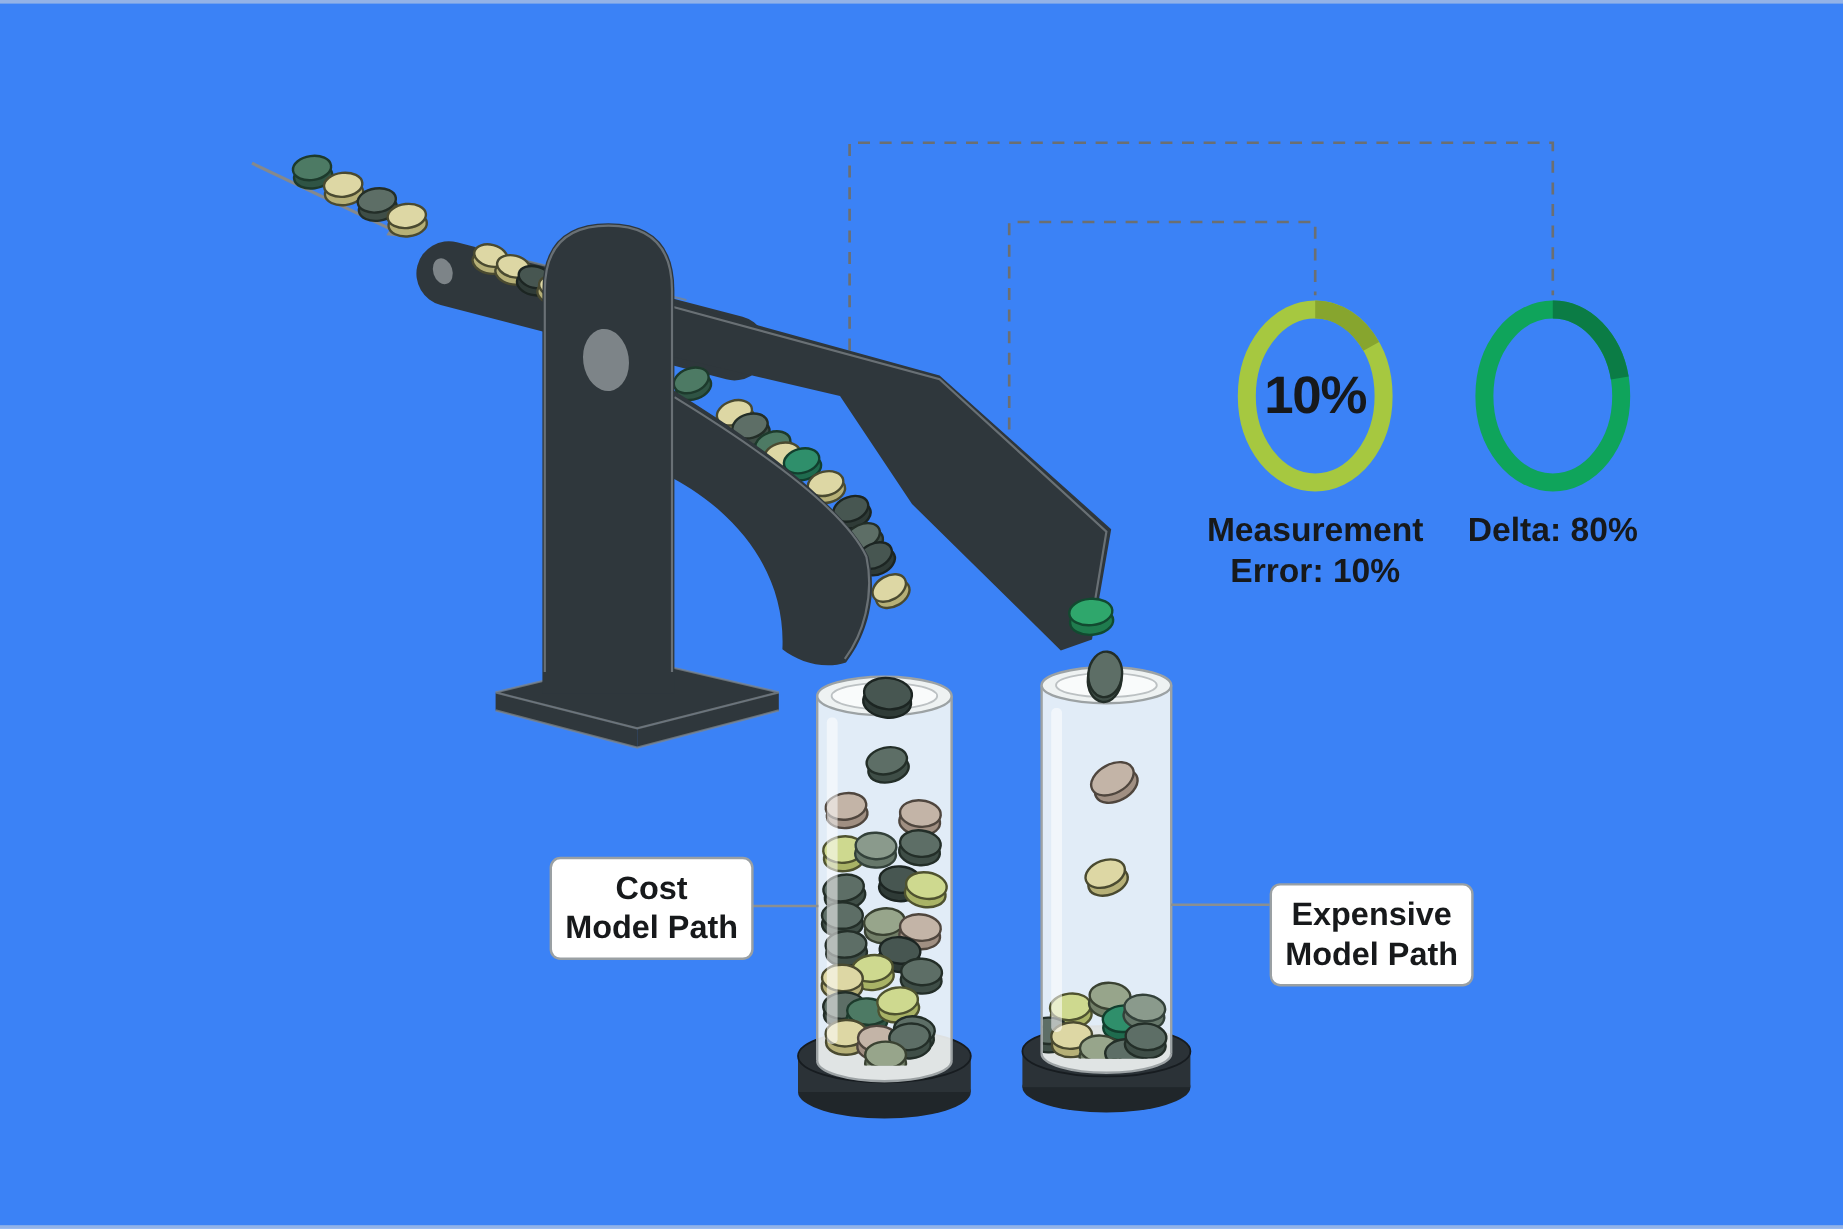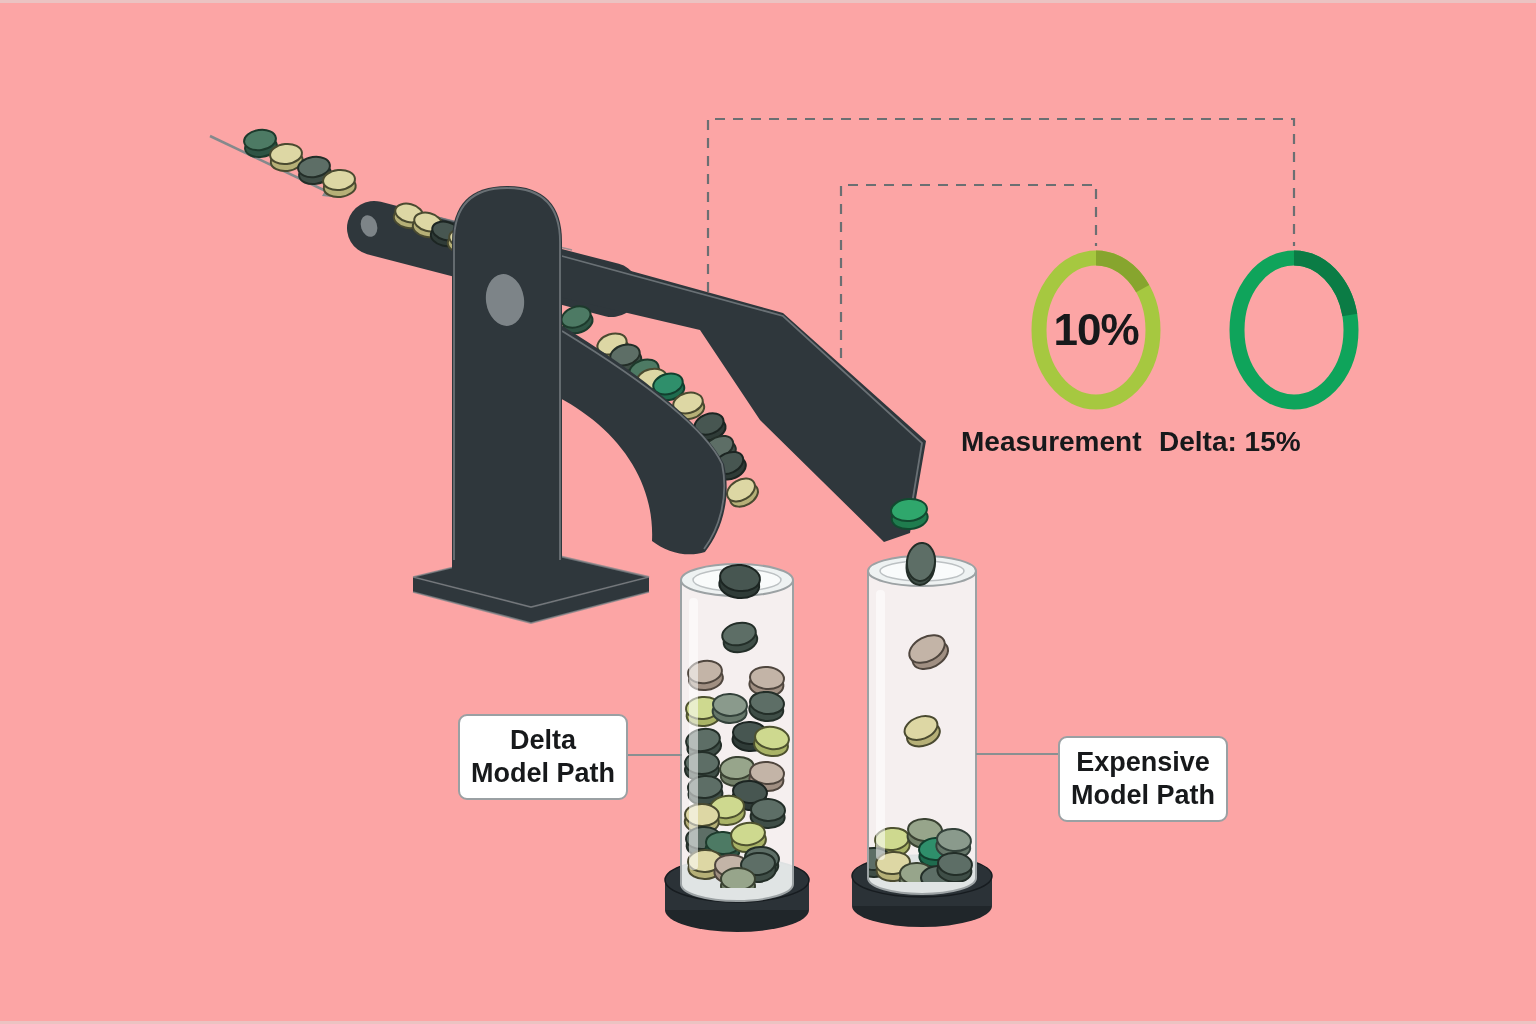--- a/index.html
+++ b/index.html
@@ -1,31 +1,31 @@
 <!DOCTYPE html>
 <html style="--machine: #2f373c; --edge: #7d8488; --glass-fill: #f4f7f7; --glass-stroke: #9ca2a4; --base: #2b3237; --base-dark: #20262a; --dash: #6b6f72; --arrow: #85898c; --ink: #17191b;"><head>
 <meta charset="utf-8">
 <style>
   :root{
     --machine:#2f373c; --edge:#7d8488; --ink:#17191b;
     --glass-fill:#f4f7f7; --glass-stroke:#9ca2a4; --base:#2b3237; --base-dark:#20262a;
     --dash:#6b6f72; --arrow:#85898c;
   }
   html,body{margin:0;padding:0;background:#ffffff;}
-  #stage{position:relative;width:1536px;height:1024px;background:#fca5a5;overflow:hidden;
+  #stage{position:relative;width:1536px;height:1024px;background:#3b82f6;overflow:hidden;
          font-family:"Liberation Sans","DejaVu Sans",sans-serif;}
   .strip{position:absolute;left:0;width:100%;background:#dddddb;opacity:.55;}
   #stage svg{position:absolute;left:0;top:0;}
   .machine-fill{fill:var(--machine);}
   .machine-edge{fill:none;stroke:var(--edge);stroke-width:1.8;opacity:.75;}
   .glassbody{fill:var(--glass-fill);fill-opacity:.9;}
   .glassline{stroke:var(--glass-stroke);stroke-width:2;fill:none;}
   .overlay{position:absolute;color:var(--ink);}
   .donut-value{width:140px;text-align:center;font-size:44px;font-weight:800;letter-spacing:-1px;}
-  .donut-caption{width:270px;text-align:left;font-size:28px;font-weight:800;line-height:34px;}
+  .donut-caption{width:270px;text-align:center;font-size:28px;font-weight:800;line-height:34px;}
   .path-box{width:166px;height:82px;background:#ffffff;border:2px solid #9aa0a3;border-radius:9px;
             display:flex;flex-direction:column;align-items:center;justify-content:center;
             font-size:27px;font-weight:800;line-height:33px;color:var(--ink);}
 </style>
 </head>
 <body>
 
 <div id="stage">
   <div class="strip" style="top:0;height:3px"></div>
   <div class="strip" style="bottom:0;height:3px"></div>
@@ -380,26 +380,27 @@
     <g id="donut-1">
         <ellipse cx="1294" cy="330" rx="57" ry="72" fill="none" stroke="#0fa45b" stroke-width="15"></ellipse>
         <path d="M 1294,258 A 57,72 0 0 1 1349.8,315.0" fill="none" stroke="#0b7c45" stroke-width="15"></path>
       </g>
   </svg>
 
   <div class="overlay donut-value" style="left:1026px;top:305px">10%</div>
 
   <div class="overlay donut-caption" style="left:961px;top:425px">
     <div>Measurement</div>
+    <div>Error: 10%</div>
   </div>
   <div class="overlay donut-caption" style="left:1159px;top:425px">
-    <div>Delta: 15%</div>
+    <div>Delta: 80%</div>
   </div>
 
   <div class="overlay path-box" style="left:458px;top:714px">
-    <div>Delta</div>
+    <div>Cost</div>
     <div>Model Path</div>
   </div>
   <div class="overlay path-box" style="left:1058px;top:736px">
     <div>Expensive</div>
     <div>Model Path</div>
   </div>
 </div>
 
 </body></html>

